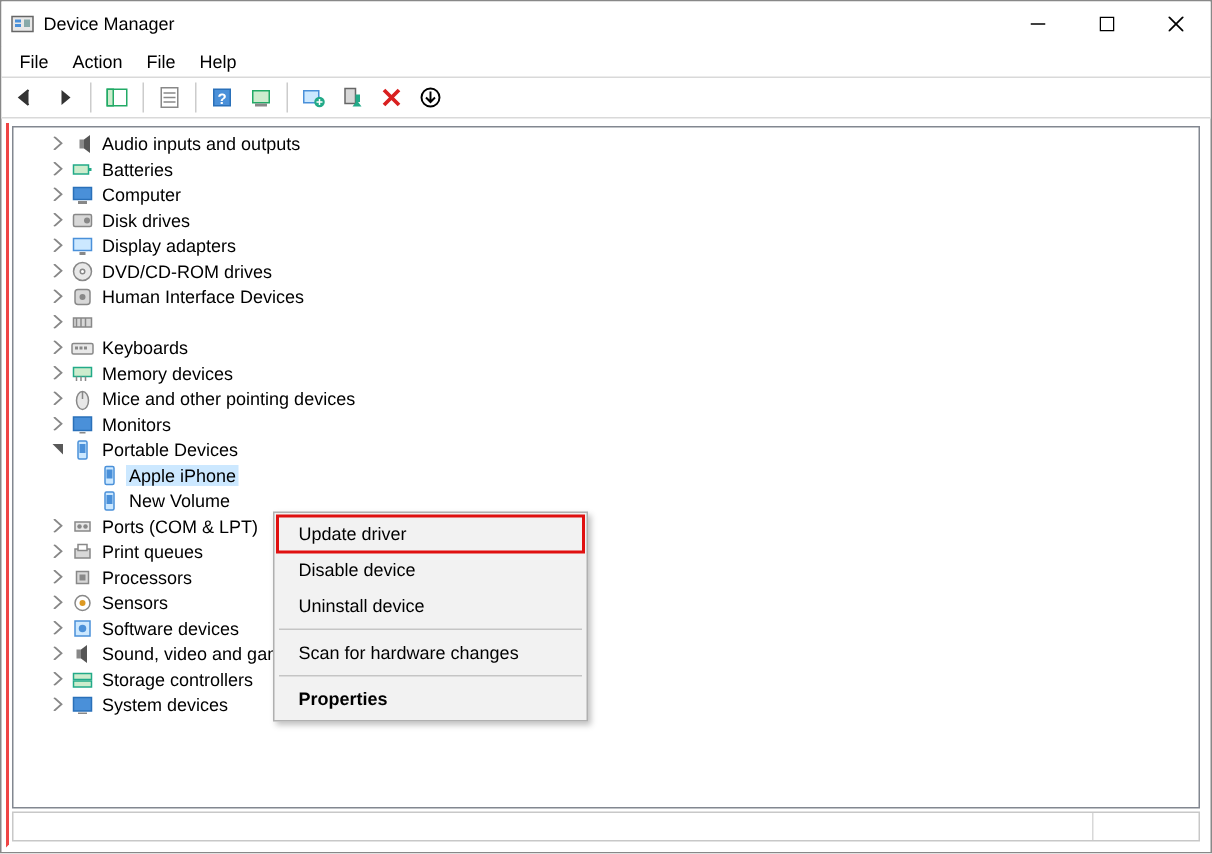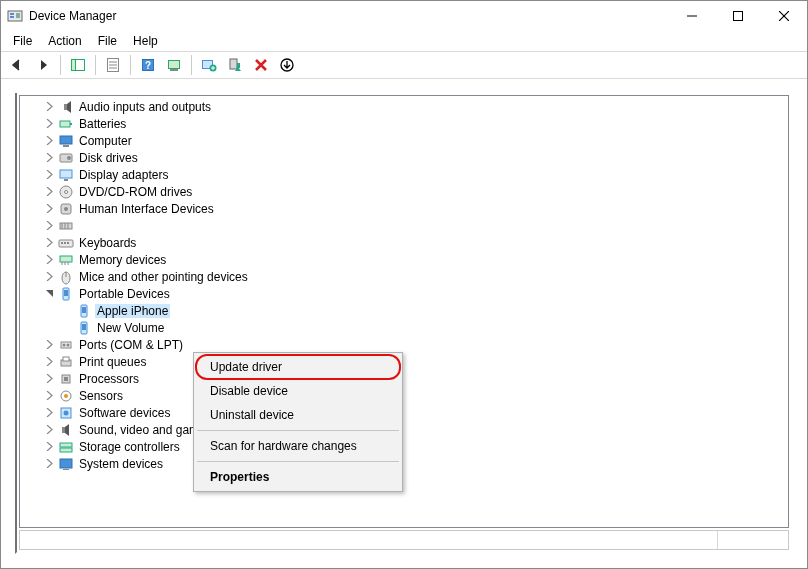--- a/index.html
+++ b/index.html
@@ -65,24 +65,24 @@
   }
   .tbtn {
     width: 24px; height: 24px;
     display: flex; align-items: center; justify-content: center;
   }
   .tsep { width: 1px; height: 20px; background: #ccc; margin: 0 3px; }
   
   .client {
     flex: 1;
     position: relative;
-    border-left: 2px solid #737373;
+    border-left: 2px solid #ef4444;
     border-right: 2px solid #fff;
     border-bottom: 2px solid #fff;
-    margin: 14px;
+    margin: 3px;
   }
   .treewrap {
     position: absolute;
     top: 2px; left: 2px; right: 2px; bottom: 24px;
     border: 1px solid #828790;
     overflow: hidden;
     background: #fff;
   }
   .tree {
     padding: 2px 0 0 0;
@@ -127,21 +127,20 @@
     padding: 2px;
   }
   .ctxitem {
     padding: 5px 14px;
     font-size: 12px;
     background: #f2f2f2;
   }
   .ctxitem.highlight {
     outline: 2px solid #e01010;
     outline-offset: -1px;
-    border-radius: 11px;
   }
   .ctxsep { height: 1px; background: #c5c5c5; margin: 3px 1px; }
   .ctxitem.bold { font-weight: 600; }
   
   .statusarea {
     position: absolute;
     left: 2px; right: 2px; bottom: 2px;
     height: 20px;
     border: 1px solid #c8c8c8;
     display: flex;
@@ -419,20 +418,34 @@
               <svg width="16" height="16" viewBox="0 0 16 16">
                 <ellipse cx="8" cy="9" rx="4" ry="6" fill="#e8e8e8" stroke="#888"></ellipse>
                 <line x1="8" y1="3" x2="8" y2="8" stroke="#888"></line>
               </svg>
             </span>
             <span class="nlabel">Mice and other pointing devices</span>
           </div>
           <div class="node indent-0">
             <span class="exp">
               <svg width="9" height="9">
+                <path d="M2 0 L7 4.5 L2 9" fill="none" stroke="#888" stroke-width="1.2"></path>
+              </svg>
+            </span>
+            <span class="nicon">
+              <svg width="16" height="16" viewBox="0 0 16 16">
+                <rect x="2" y="3" width="12" height="9" fill="#4a90d9" stroke="#2a70b9"></rect>
+                <rect x="6" y="13" width="4" height="1" fill="#888"></rect>
+              </svg>
+            </span>
+            <span class="nlabel">Monitors</span>
+          </div>
+          <div class="node indent-0">
+            <span class="exp">
+              <svg width="9" height="9">
                 <path d="M1 1 L8 1 L1 8 Z" fill="#595959" transform="rotate(90 4.5 4.5)"></path>
               </svg>
             </span>
             <span class="nicon">
               <svg width="16" height="16" viewBox="0 0 16 16">
                 <rect x="5" y="2" width="6" height="12" rx="1" fill="#cce8ff" stroke="#4a90d9"></rect>
                 <rect x="6" y="4" width="4" height="6" fill="#4a90d9"></rect>
               </svg>
             </span>
             <span class="nlabel">Portable Devices</span>

